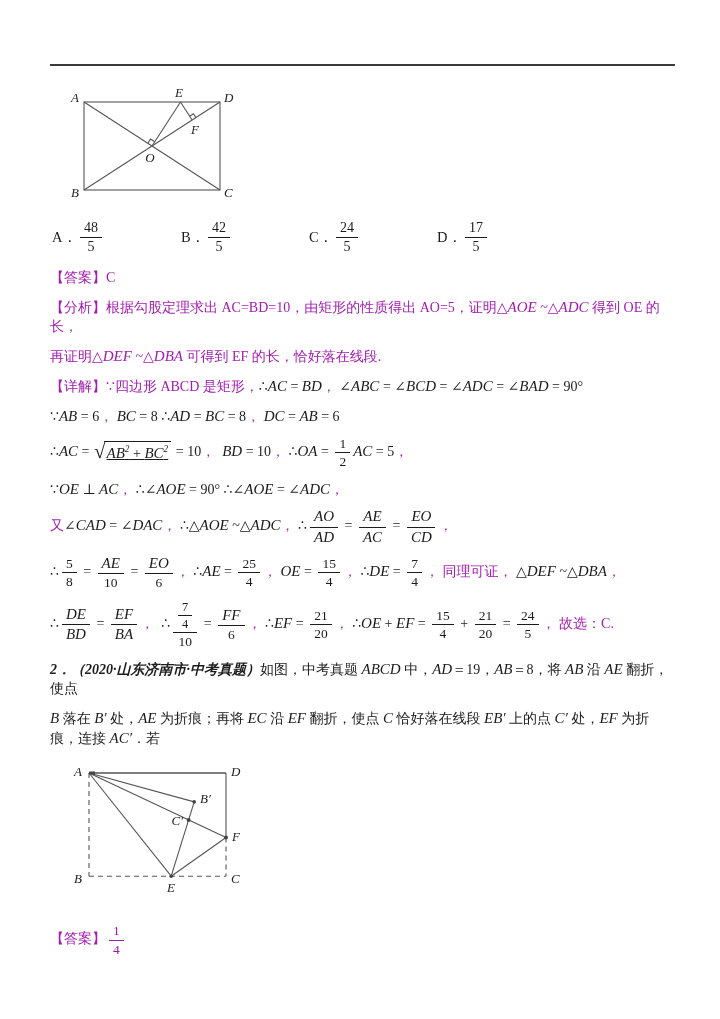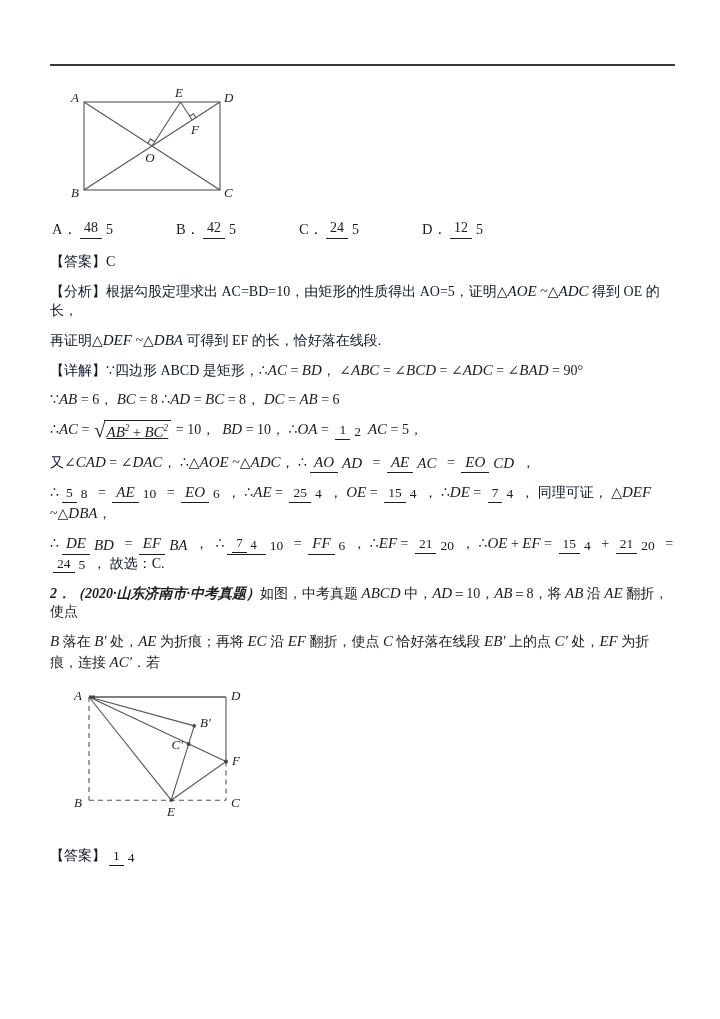--- a/index.html
+++ b/index.html
@@ -3,24 +3,24 @@
 <meta charset="utf-8">
 <style>
   html,body{margin:0;padding:0;background:#ffffff;}
   body{width:720px;min-height:1019px;font-family:"Liberation Serif","DejaVu Serif","DejaVu Sans",serif;color:#1c1c1c;}
   .doc{padding:0 45px 60px 50px;overflow:hidden;}
   .toprule{border-top:2px solid #3a3a3a;margin:64px 0 20px 0;}
   .line{margin:8px 0 9px;line-height:1.35;font-size:14px;}
   .line span{white-space:pre-wrap;}
   .it{font-style:italic;font-family:"Liberation Serif","DejaVu Serif",serif;font-size:15px;}
   .bold{font-weight:bold;font-style:italic;}
-  .red{color:#0f172a;}
+  .red{color:#a21caf;}
   sup{font-size:0.62em;line-height:0;vertical-align:super;}
   
-  .frac{display:inline-flex;flex-direction:row;align-items:center;vertical-align:middle;margin:0 3px;line-height:1.15;font-size:13.5px;text-align:center;white-space:nowrap;}
+  .frac{display:inline-flex;flex-direction:column;align-items:center;vertical-align:middle;margin:0 3px;line-height:1.15;font-size:13.5px;text-align:center;white-space:nowrap;}
   .frac .num{display:block;border-bottom:1.2px solid currentColor;padding:0 4px 1px;}
   .frac .den{display:block;padding:1px 4px 0;}
   .frac .frac{font-size:0.92em;margin:0 1px;}
   
   .sqrt{display:inline-flex;align-items:flex-start;vertical-align:middle;margin:0 1px;}
   .sqrt .rad{font-size:1.5em;line-height:1.0;margin-right:-2px;font-style:normal;}
   .sqrt .inner{border-top:1.4px solid currentColor;padding:1px 3px 0;text-decoration:underline;}
   
   .choices{display:flex;justify-content:space-between;width:438px;margin:10px 0 14px 2px;font-size:14.5px;align-items:center;}
   .choice{display:inline-flex;align-items:center;}
@@ -79,42 +79,43 @@
       <span class="choice">
         <span>C．</span>
         <span class="frac">
             <span class="num">24</span>
             <span class="den">5</span>
           </span>
       </span>
       <span class="choice">
         <span>D．</span>
         <span class="frac">
-            <span class="num">12</span>
+            <span class="num">17</span>
             <span class="den">5</span>
           </span>
       </span>
     </div>
 
     <div>
         <div class="line"><span class="red">【答案】</span><span class="red">C</span></div>
         <div class="line"><span class="red">【分析】根据勾股定理求出 AC=BD=10，由矩形的性质得出 AO=5，证明</span><span class="red">△</span><span class="it red">AOE</span><span class="red"> ~△</span><span class="it red">ADC</span><span class="red"> 得到 OE 的长，</span></div>
         <div class="line"><span class="red">再证明</span><span class="red">△</span><span class="it red">DEF</span><span class="red"> ~△</span><span class="it red">DBA</span><span class="red"> 可得到 EF 的长，恰好落在线段.</span></div>
         <div class="line"><span class="red">【详解】</span><span class="red">∵四边形 ABCD 是矩形，</span><span>∴</span><span class="it">AC</span><span> = </span><span class="it">BD</span><span class="red">，</span><span> ∠</span><span class="it">ABC</span><span> = ∠</span><span class="it">BCD</span><span> = ∠</span><span class="it">ADC</span><span> = ∠</span><span class="it">BAD</span><span> = 90°</span></div>
         <div class="line"><span>∵</span><span class="it">AB</span><span> = 6</span><span class="red">，</span><span> </span><span class="it">BC</span><span> = 8 ∴</span><span class="it">AD</span><span> = </span><span class="it">BC</span><span> = 8</span><span class="red">，</span><span> </span><span class="it">DC</span><span> = </span><span class="it">AB</span><span> = 6</span></div>
         <div class="line"><span>∴</span><span class="it">AC</span><span> = </span><span class="sqrt"><span class="rad">√</span><span class="inner"><span class="it">AB<sup>2</sup></span><span> + </span><span class="it">BC<sup>2</sup></span></span></span><span> = 10</span><span class="red">，</span><span>  </span><span class="it">BD</span><span> = 10</span><span class="red">，</span><span> ∴</span><span class="it">OA</span><span> = </span><span class="frac"><span class="num">1</span><span class="den">2</span></span><span class="it">AC</span><span> = 5</span><span class="red">，</span></div>
+        <div class="line"><span>∵</span><span class="it">OE</span><span> ⊥ </span><span class="it">AC</span><span class="red">，</span><span> ∴∠</span><span class="it">AOE</span><span> = 90° ∴∠</span><span class="it">AOE</span><span> = ∠</span><span class="it">ADC</span><span class="red">，</span></div>
         <div class="line"><span class="red">又</span><span>∠</span><span class="it">CAD</span><span> = ∠</span><span class="it">DAC</span><span class="red">，</span><span> ∴△</span><span class="it">AOE</span><span> ~△</span><span class="it">ADC</span><span class="red">，</span><span> ∴</span><span class="frac"><span class="num it">AO</span><span class="den it">AD</span></span><span> = </span><span class="frac"><span class="num it">AE</span><span class="den it">AC</span></span><span> = </span><span class="frac"><span class="num it">EO</span><span class="den it">CD</span></span><span class="red">，</span></div>
         <div class="line"><span>∴</span><span class="frac"><span class="num">5</span><span class="den">8</span></span><span> = </span><span class="frac"><span class="num it">AE</span><span class="den">10</span></span><span> = </span><span class="frac"><span class="num it">EO</span><span class="den">6</span></span><span class="red">，</span><span> ∴</span><span class="it">AE</span><span> = </span><span class="frac"><span class="num">25</span><span class="den">4</span></span><span class="red">，</span><span> </span><span class="it">OE</span><span> = </span><span class="frac"><span class="num">15</span><span class="den">4</span></span><span class="red">，</span><span> ∴</span><span class="it">DE</span><span> = </span><span class="frac"><span class="num">7</span><span class="den">4</span></span><span class="red">，</span><span class="red"> 同理可证，</span><span> △</span><span class="it">DEF</span><span> ~△</span><span class="it">DBA</span><span class="red">，</span></div>
         <div class="line"><span>∴</span><span class="frac"><span class="num it">DE</span><span class="den it">BD</span></span><span> = </span><span class="frac"><span class="num it">EF</span><span class="den it">BA</span></span><span class="red">，</span><span>  ∴</span><span class="frac"><span class="num"><span class="frac"><span class="num">7</span><span class="den">4</span></span></span><span class="den">10</span></span><span> = </span><span class="frac"><span class="num it">FF</span><span class="den">6</span></span><span class="red">，</span><span> ∴</span><span class="it">EF</span><span> = </span><span class="frac"><span class="num">21</span><span class="den">20</span></span><span class="red">，</span><span> ∴</span><span class="it">OE</span><span> + </span><span class="it">EF</span><span> = </span><span class="frac"><span class="num">15</span><span class="den">4</span></span><span> + </span><span class="frac"><span class="num">21</span><span class="den">20</span></span><span> = </span><span class="frac"><span class="num">24</span><span class="den">5</span></span><span class="red">，</span><span class="red"> 故选：C.</span></div>
       </div>
   </section>
 
   <section>
     <div>
-        <div class="line"><span class="bold">2．（2020·山东济南市·中考真题）</span><span>如图，中考真题 </span><span class="it">ABCD</span><span> 中，</span><span class="it">AD</span><span>＝10，</span><span class="it">AB</span><span>＝8，将 </span><span class="it">AB</span><span> 沿 </span><span class="it">AE</span><span> 翻折，使点</span></div>
+        <div class="line"><span class="bold">2．（2020·山东济南市·中考真题）</span><span>如图，中考真题 </span><span class="it">ABCD</span><span> 中，</span><span class="it">AD</span><span>＝19，</span><span class="it">AB</span><span>＝8，将 </span><span class="it">AB</span><span> 沿 </span><span class="it">AE</span><span> 翻折，使点</span></div>
         <div class="line"><span class="it">B</span><span> 落在 </span><span class="it">B′</span><span> 处，</span><span class="it">AE</span><span> 为折痕；再将 </span><span class="it">EC</span><span> 沿 </span><span class="it">EF</span><span> 翻折，使点 </span><span class="it">C</span><span> 恰好落在线段 </span><span class="it">EB′</span><span> 上的点 </span><span class="it">C′</span><span> 处，</span><span class="it">EF</span><span> 为折痕，连接 </span><span class="it">AC′</span><span>．若</span></div>
       </div>
 
     <div class="figwrap2">
       <svg width="235" height="150" viewBox="0 0 235 150">
         <g fill="none" stroke="#555" stroke-width="1.1">
           <line x1="25" y1="14" x2="162" y2="14" stroke-width="1.6"></line>
           <line x1="162" y1="14" x2="162" y2="78.5"></line>
           <line x1="25" y1="14" x2="25" y2="117.2" stroke-dasharray="5,4"></line>
           <line x1="25" y1="117.2" x2="162" y2="117.2" stroke-dasharray="5,4"></line>

